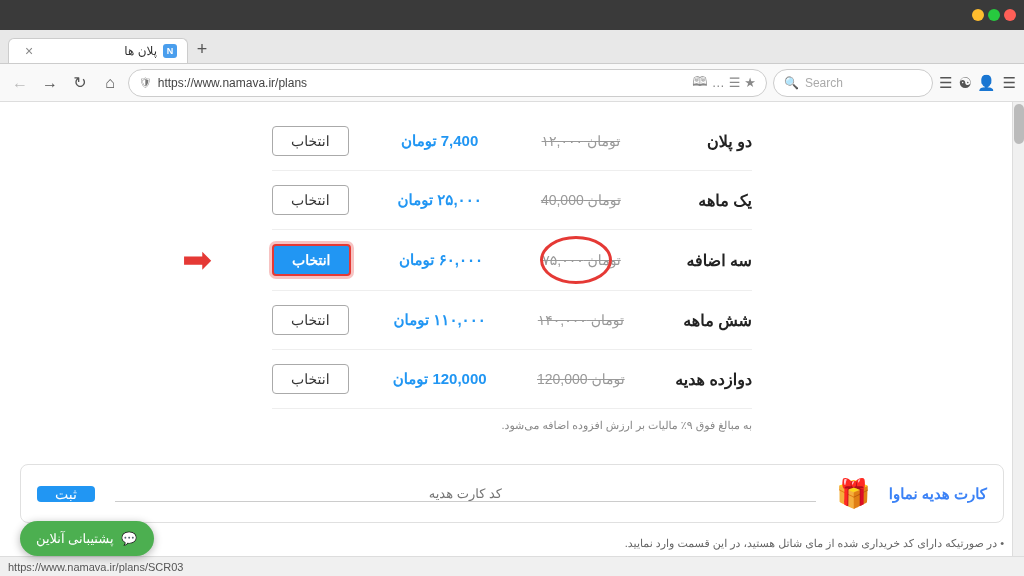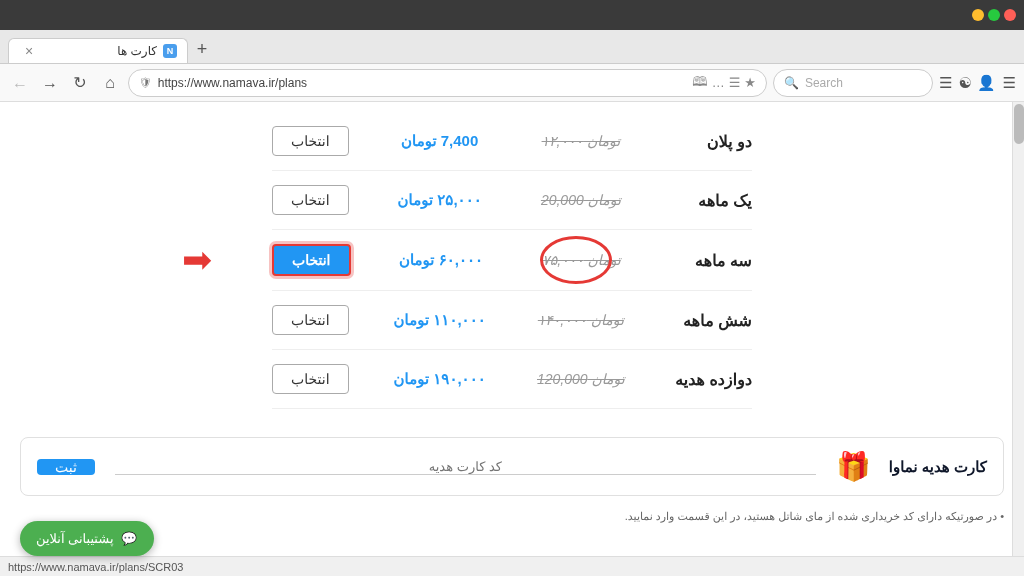--- a/index.html
+++ b/index.html
@@ -190,21 +190,20 @@
       min-width: 90px;
       text-align: right;
     }
 
     .plan-original-price {
       font-size: 14px;
       color: #999;
       text-decoration: line-through;
       min-width: 100px;
       text-align: center;
-      font-style: italic;
     }
 
     .plan-discounted-price {
       font-size: 15px;
       font-weight: bold;
       color: #2196F3;
       min-width: 120px;
       text-align: center;
       white-space: nowrap;
     }
@@ -256,21 +255,21 @@
       margin: 8px 20px;
       padding: 12px 16px;
       display: flex;
       align-items: center;
       justify-content: space-between;
       direction: rtl;
     }
     .gift-title {
       font-size: 15px;
       font-weight: bold;
-      color: #0f172a;
+      color: #3b82f6;
     }
     .gift-icon {
       font-size: 28px;
       color: #2196F3;
       margin-right: 10px;
     }
     .gift-input {
       flex: 1;
       margin: 0 20px;
       border: none;
@@ -368,21 +367,21 @@
   <div class="title-bar-icons">
     <button class="win-btn minimize"></button>
     <button class="win-btn maximize"></button>
     <button class="win-btn close"></button>
   </div>
 </div>
 
 <div class="tab-bar">
   <div class="tab">
     <span class="tab-icon">N</span>
-    <span>کارت ها</span>
+    <span>پلان ها</span>
     <span class="tab-close">×</span>
   </div>
   <button class="new-tab-btn">+</button>
 </div>
 
 <div class="address-bar">
   <button class="nav-btn disabled">←</button>
   <button class="nav-btn">→</button>
   <button class="nav-btn">↻</button>
   <button class="nav-btn">⌂</button>
@@ -414,51 +413,52 @@
     <div id="plan-rows-container">
         <div class="plan-row">
     <span class="plan-name">دو پلان</span>
     <span class="plan-original-price">تومان ۱۲,۰۰۰</span>
     <span class="plan-discounted-price">7,400 تومان</span>
     <button class="select-btn">انتخاب</button>
 
   </div>
         <div class="plan-row">
     <span class="plan-name">یک ماهه</span>
-    <span class="plan-original-price">تومان 20,000</span>
+    <span class="plan-original-price">تومان 40,000</span>
     <span class="plan-discounted-price">۲۵,۰۰۰ تومان</span>
     <button class="select-btn">انتخاب</button>
 
   </div>
         <div class="plan-row">
-    <span class="plan-name">سه ماهه</span>
+    <span class="plan-name">سه اضافه</span>
     <span class="plan-original-price">تومان ۷۵,۰۰۰</span>
     <span class="plan-discounted-price">۶۰,۰۰۰ تومان</span>
     <button class="select-btn active">انتخاب</button>
 
       <div style="position:absolute; left:-90px; top:50%; transform:translateY(-50%); font-size:36px; color:#e53935;">➡</div>
       <div class="circle-highlight"></div>
 
   </div>
         <div class="plan-row">
     <span class="plan-name">شش ماهه</span>
     <span class="plan-original-price">تومان ۱۴۰,۰۰۰</span>
     <span class="plan-discounted-price">۱۱۰,۰۰۰ تومان</span>
     <button class="select-btn">انتخاب</button>
 
   </div>
         <div class="plan-row">
     <span class="plan-name">دوازده هدیه</span>
     <span class="plan-original-price">تومان 120,000</span>
-    <span class="plan-discounted-price">۱۹۰,۰۰۰ تومان</span>
+    <span class="plan-discounted-price">120,000 تومان</span>
     <button class="select-btn">انتخاب</button>
 
   </div>
       </div>
 
+    <div class="tax-note">به مبالغ فوق ۹٪ مالیات بر ارزش افزوده اضافه می‌شود.</div>
   </div>
 
   <div class="gift-section">
     <div style="display:flex; align-items:center; gap:8px;">
       <span class="gift-title">کارت هدیه نماوا</span>
       <span class="gift-icon">🎁</span>
     </div>
     <input class="gift-input" type="text" placeholder="کد کارت هدیه" style="">
     <button class="gift-submit-btn">ثبت</button>
   </div>

